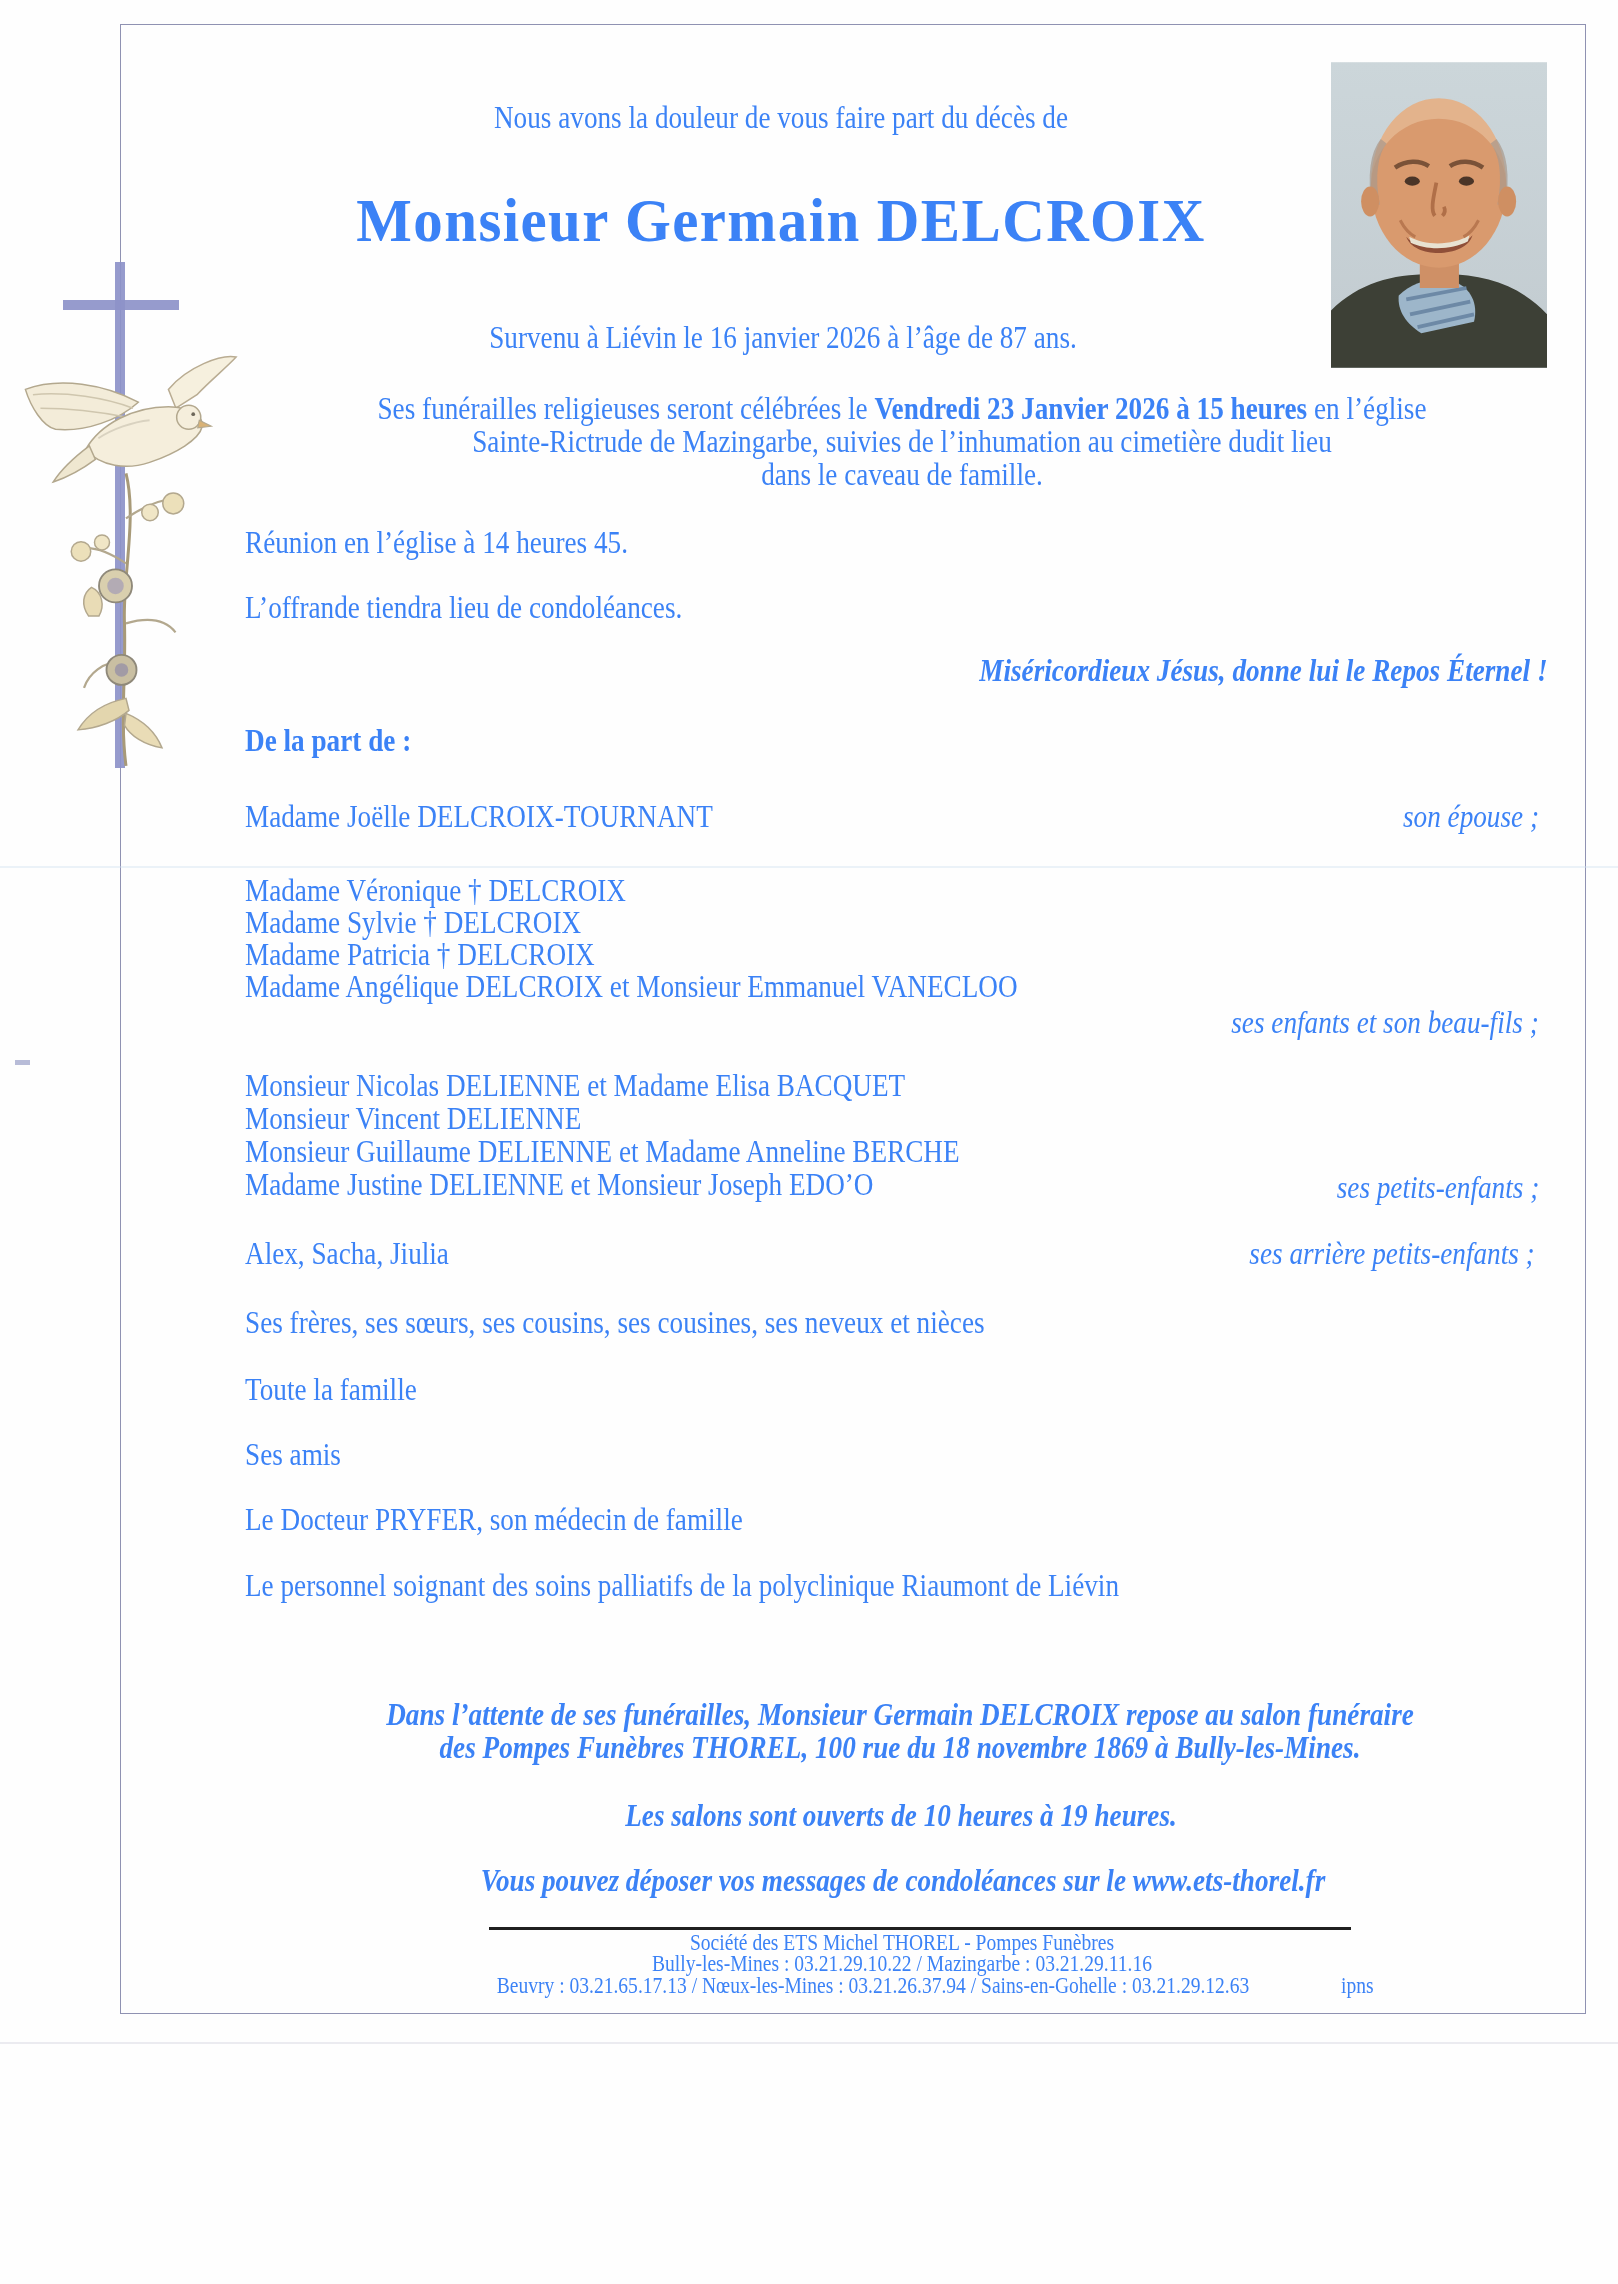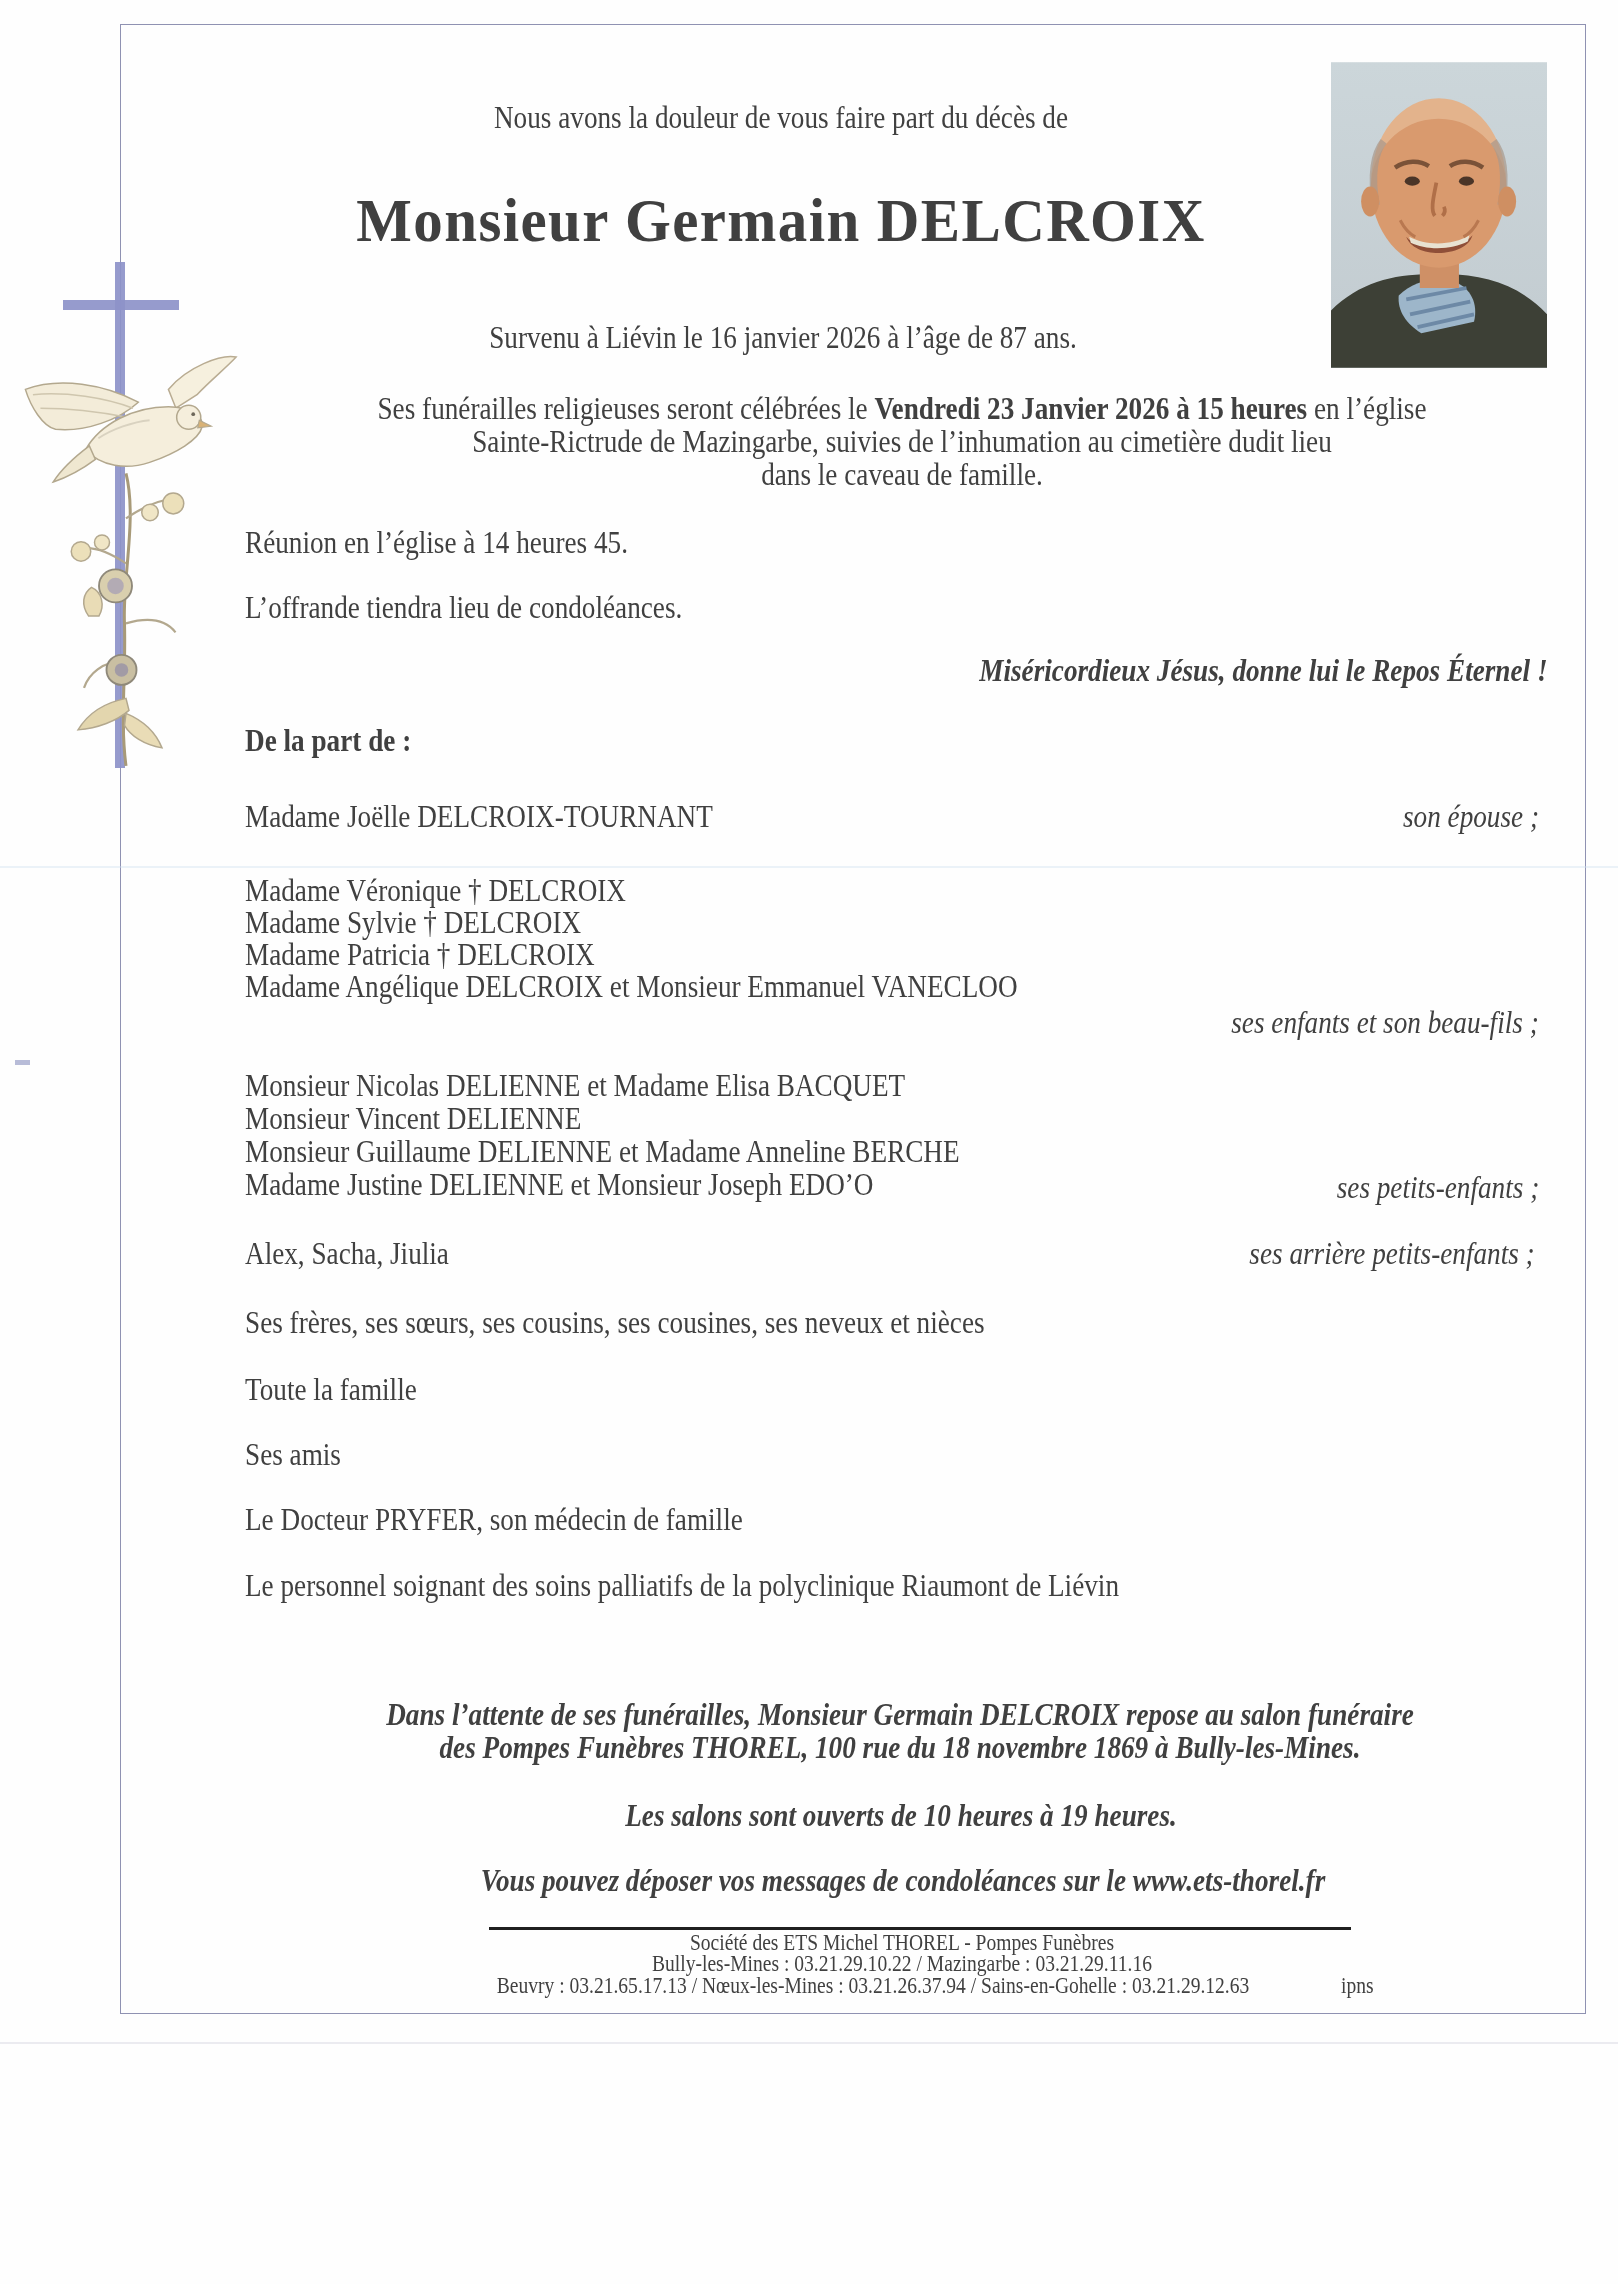--- a/index.html
+++ b/index.html
@@ -1,20 +1,20 @@
 <!DOCTYPE html>
 <html style="font-size:12px"><head>
 <meta charset="utf-8">
 <style>
   html,body { margin:0; padding:0; background:#ffffff; }
   .page {
     position:relative; width:1618px; height:2284px;
     background:#fefefe; overflow:hidden;
     font-family:"Liberation Serif","DejaVu Serif",serif;
-    color:#404040;
+    color:#3b82f6;
   }
   .frame {
     position:absolute; left:120px; top:24px; width:1466px; height:1990px;
     border:1.5px solid #8f92b2; box-sizing:border-box;
   }
   .t { position:absolute; white-space:nowrap; }
   .tl { transform:scaleX(0.85); transform-origin:left center; }
   .tc { transform:translateX(-50%) scaleX(0.85); }
   .tr { transform:scaleX(0.85); transform-origin:right center; }
   .body { font-size:32px; }

